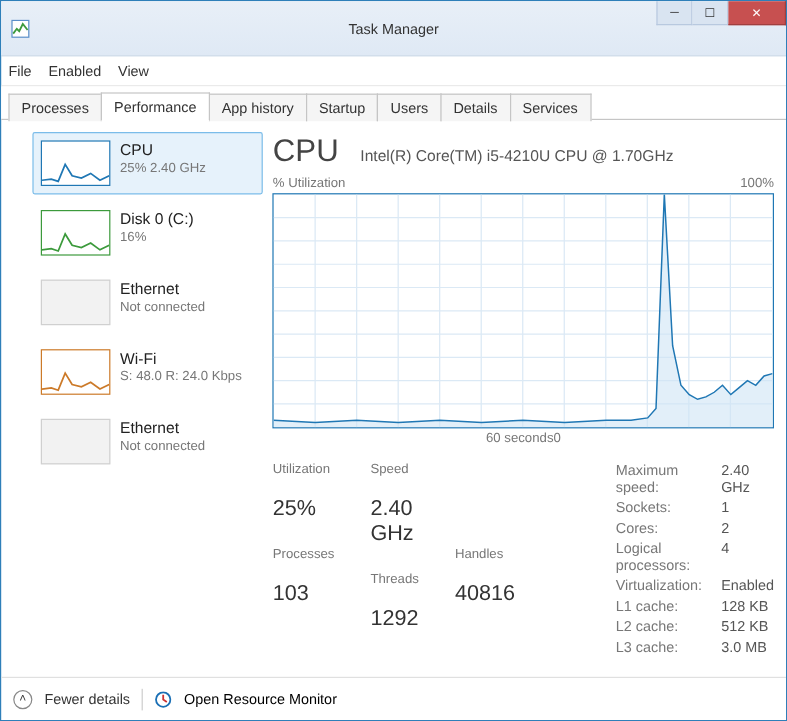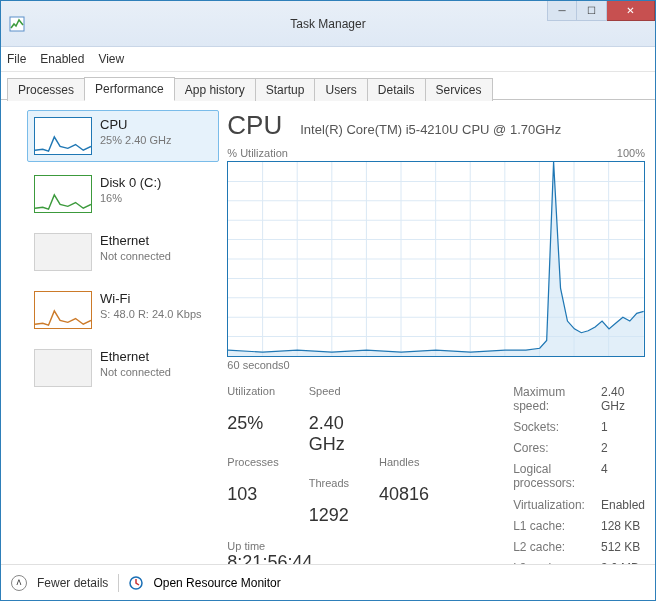--- a/index.html
+++ b/index.html
@@ -25,21 +25,21 @@
   .thumb { width: 58px; height: 38px; border: 1px solid; background:#fff; position:relative; flex-shrink:0;}
   .side-text .tname { font-size: 13px; color:#222;}
   .side-text .tsub { font-size: 11px; color:#777; margin-top:2px;}
   .dead { background: #f2f2f2; border-color:#d0d0d0;}
   .main { flex:1; display:flex; flex-direction:column; }
   .main-head { display:flex; align-items:baseline; gap:18px; margin-bottom:6px;}
   .cpu-big { font-size: 26px; font-weight:400; color:#444;}
   .cpu-desc { font-size: 13px; color:#555;}
   .chart-labels { display:flex; justify-content:space-between; font-size:11px; color:#777; margin-bottom:2px;}
   .chart { height: 196px; border:1px solid #1f77b4; background:#fff; position:relative;}
-  .chart-bottom-labels { display:flex; justify-content:flex-start; font-size:11px; color:#777; margin-top:2px;}
+  .chart-bottom-labels { display:flex; justify-content:center; font-size:11px; color:#777; margin-top:2px;}
   .stats { display:flex; gap:30px; margin-top:14px; font-size:12px;}
   .stats .col { display:flex; flex-direction:column; gap:16px;}
   .stat-label { font-size:11px; color:#777;}
   .stat-val { font-size:18px; color:#333; margin-bottom:6px;}
   .info-grid { margin-top:14px; font-size:12px; display:grid; grid-template-columns: auto auto; column-gap:16px; row-gap:3px; color:#555;margin-left:44px;}
   .info-grid .lab { color:#777;}
   .uptime { margin-top:8px;}
   .footer { height:36px; border-top:1px solid #e0e0e0; display:flex; align-items:center; padding:0 10px; gap:10px; font-size:12px;}
   .footer .link { color:#000000; cursor:pointer;}
   .circ { width:16px; height:16px; border:1px solid #888; border-radius:50%; display:inline-flex; align-items:center; justify-content:center; font-size:10px;}
@@ -191,24 +191,20 @@
               <div class="stat-label">Threads</div>
               <div class="stat-val">1292</div>
             </div>
             <div class="col">
               <div class="stat-label">&nbsp;</div>
               <div class="stat-val">&nbsp;</div>
               <div class="stat-label">Handles</div>
               <div class="stat-val">40816</div>
             </div>
           </div>
-          <div class="uptime">
-            <div class="stat-label">Up time</div>
-            <div class="stat-val">8:21:56:44</div>
-          </div>
         </div>
         <div class="info-grid">
           <div class="lab">Maximum speed:</div>
             <div>2.40 GHz</div>
           <div class="lab">Sockets:</div>
             <div>1</div>
           <div class="lab">Cores:</div>
             <div>2</div>
           <div class="lab">Logical processors:</div>
             <div>4</div>

